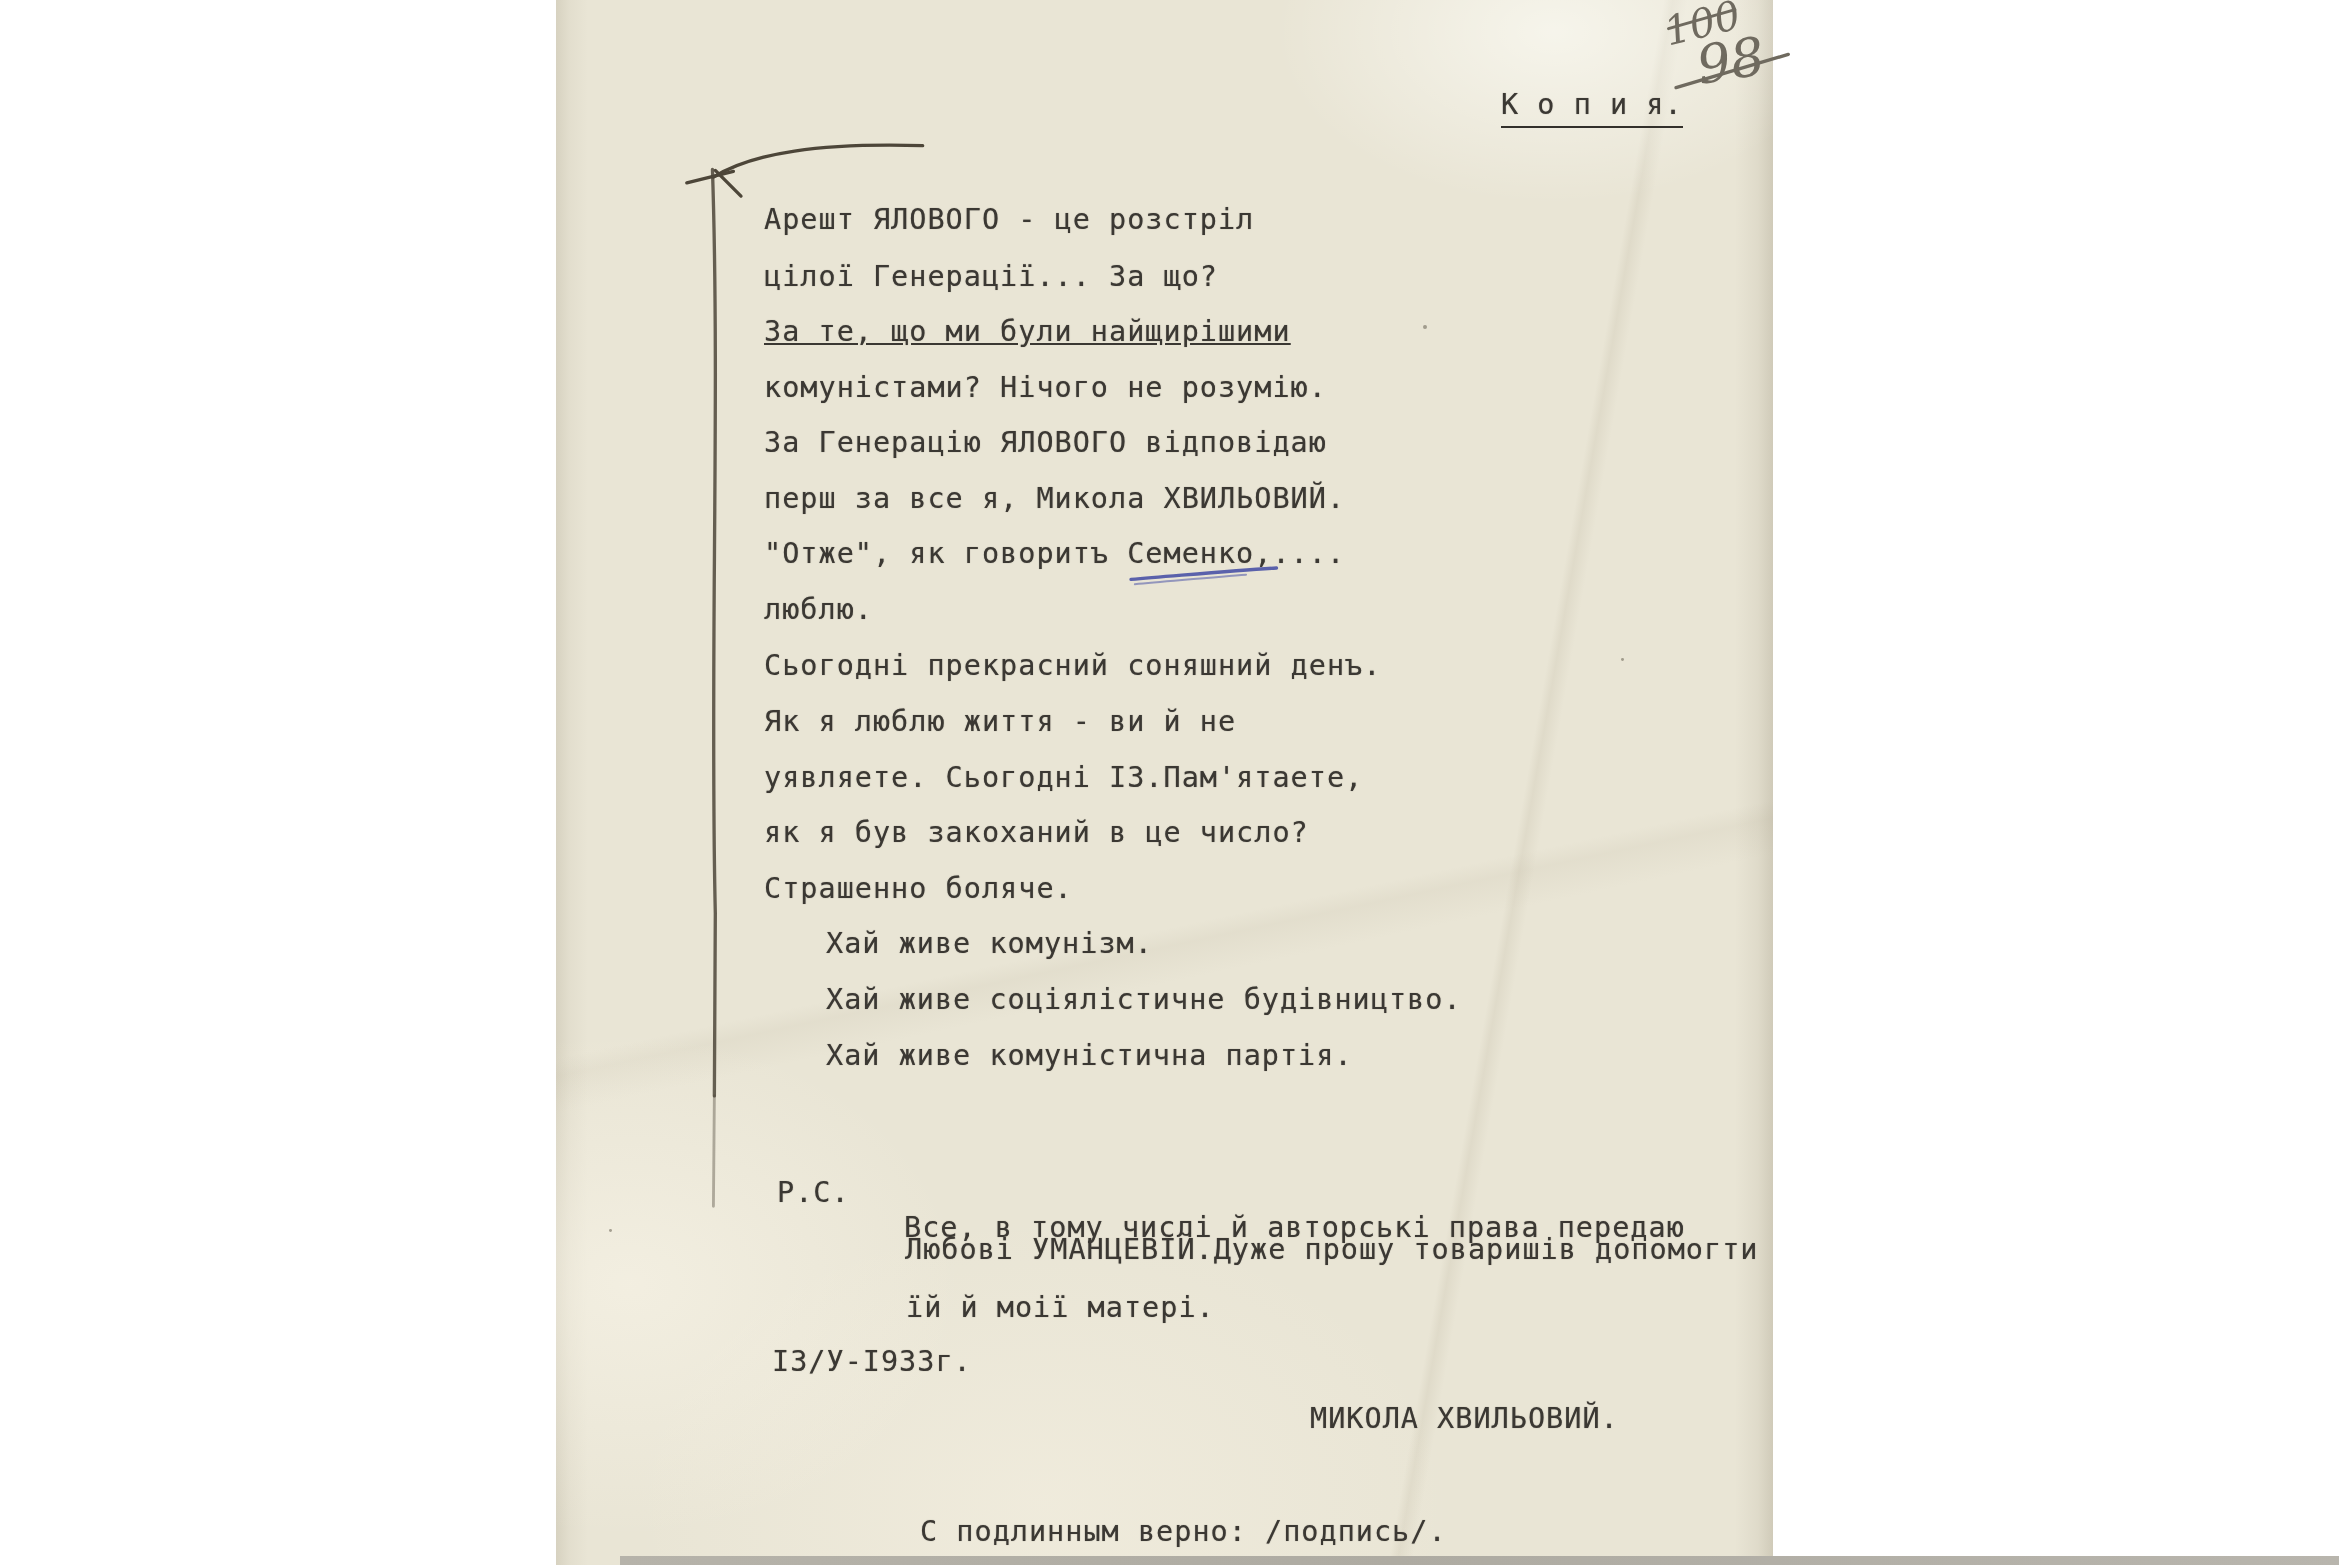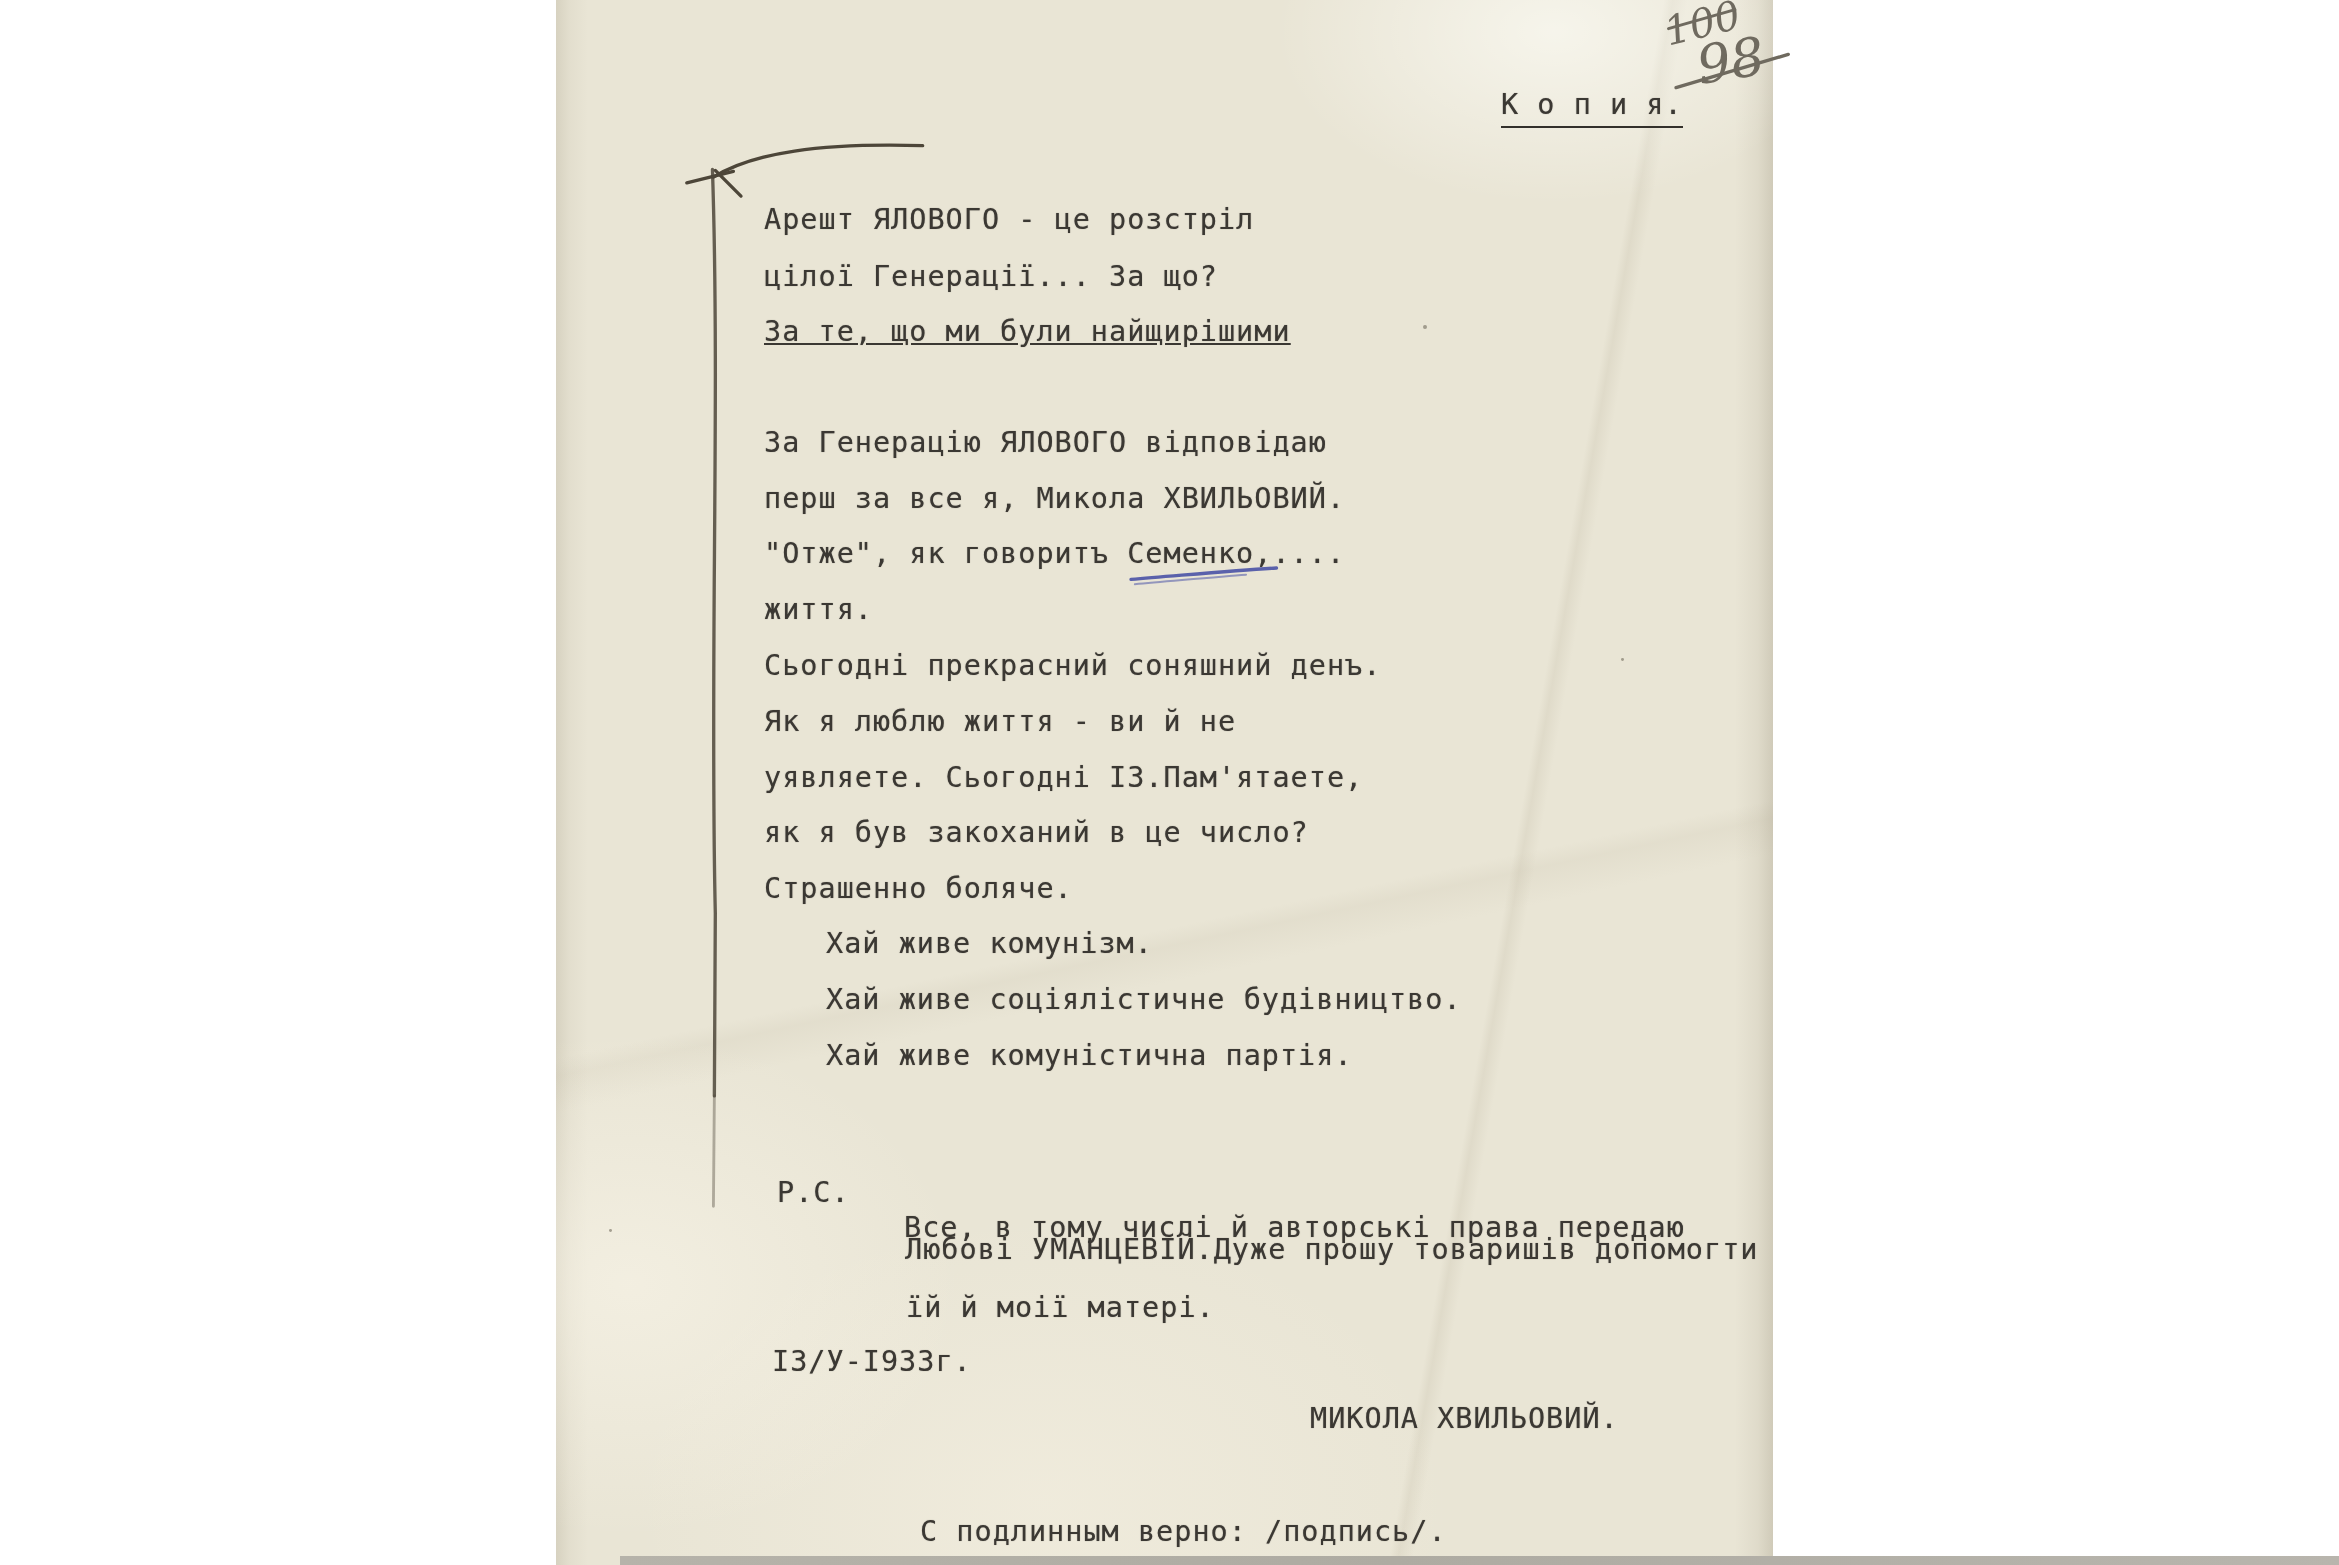--- a/index.html
+++ b/index.html
@@ -40,24 +40,25 @@
   <div class="speck" style="left:609px;top:1229px;width:2.9px;height:2.9px;"></div>
 
   <div class="hand hand-100">100</div>
   <div class="hand hand-98">98</div>
 
   <div class="typed kopiya" style="left:1501px;top:91px;"><span>К о п и я.</span></div>
 
   <div class="typed" style="left:764px;top:206px;text-align:center;">Арешт ЯЛОВОГО - це розстріл</div>
   <div class="typed" style="left:764px;top:263px;">цілої Генерації... За що?</div>
   <div class="typed" style="left:764px;top:318px;text-decoration:underline;">За те, що ми були найщирішими</div>
+  <div class="typed" style="left:764px;top:374px;">комуністами? Нічого не розумію.</div>
   <div class="typed" style="left:764px;top:485px;">перш за все я, Микола ХВИЛЬОВИЙ.</div>
   <div class="typed" style="left:764px;top:429px;">За Генерацію ЯЛОВОГО відповідаю</div>
   <div class="typed" style="left:764px;top:540px;">"Отже", як говоритъ Семенко,....</div>
-  <div class="typed" style="left:764px;top:596px;">життя.</div>
+  <div class="typed" style="left:764px;top:596px;">люблю.</div>
   <div class="typed" style="left:764px;top:652px;">Сьогодні прекрасний соняшний денъ.</div>
   <div class="typed" style="left:764px;top:708px;">Як я люблю життя - ви й не</div>
   <div class="typed" style="left:764px;top:764px;">уявляете. Сьогодні І3.Пам'ятаете,</div>
   <div class="typed" style="left:764px;top:819px;">як я був закоханий в це число?</div>
   <div class="typed" style="left:764px;top:875px;text-align:right;">Страшенно боляче.</div>
   <div class="typed" style="left:826px;top:930px;">Хай живе комунізм.</div>
   <div class="typed" style="left:826px;top:986px;">Хай живе соціялістичне будівництво.</div>
   <div class="typed" style="left:826px;top:1042px;">Хай живе комуністична партія.</div>
 
   <div class="typed" style="left:777px;top:1179px;">Р.С.</div>

